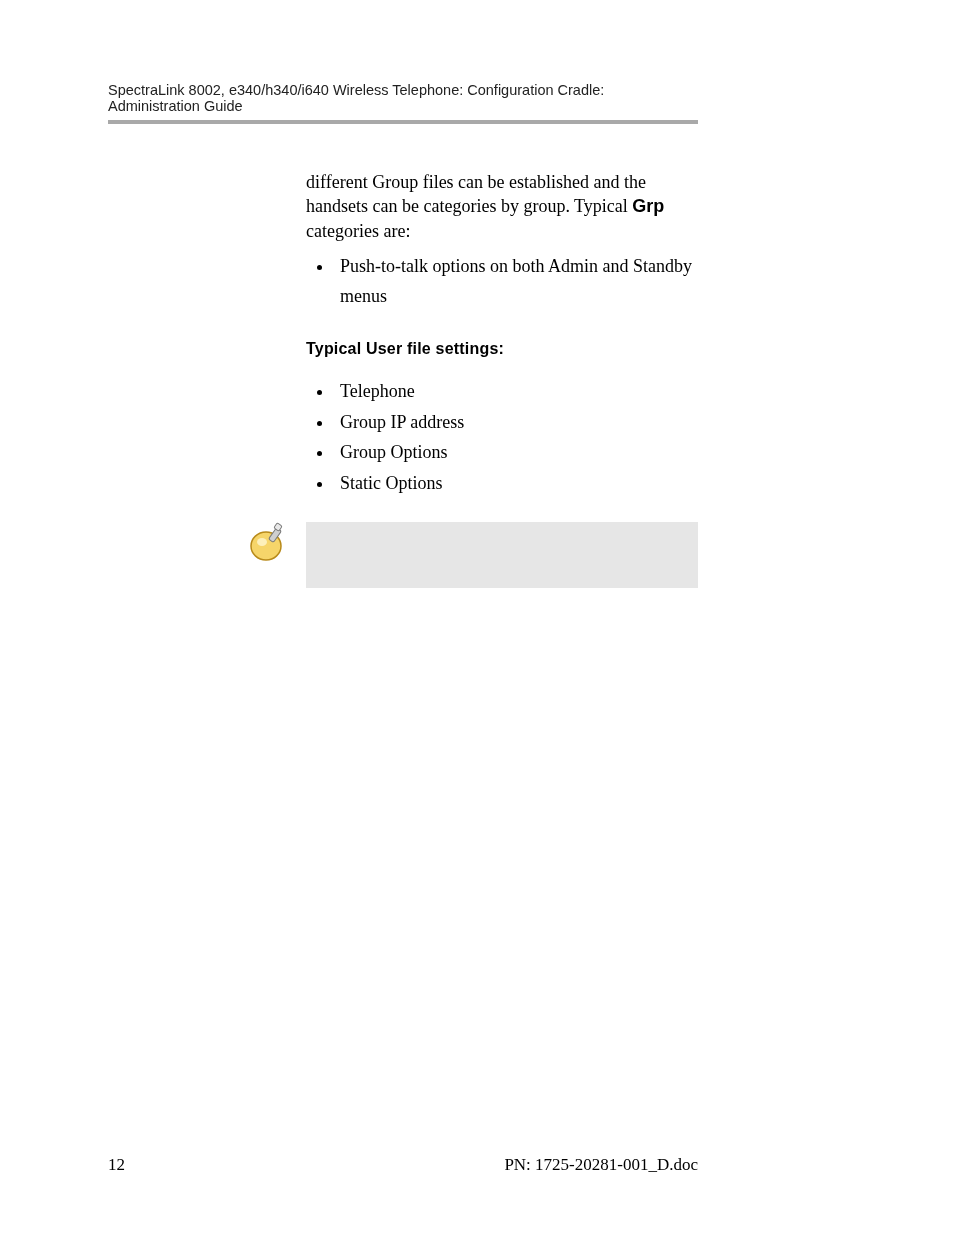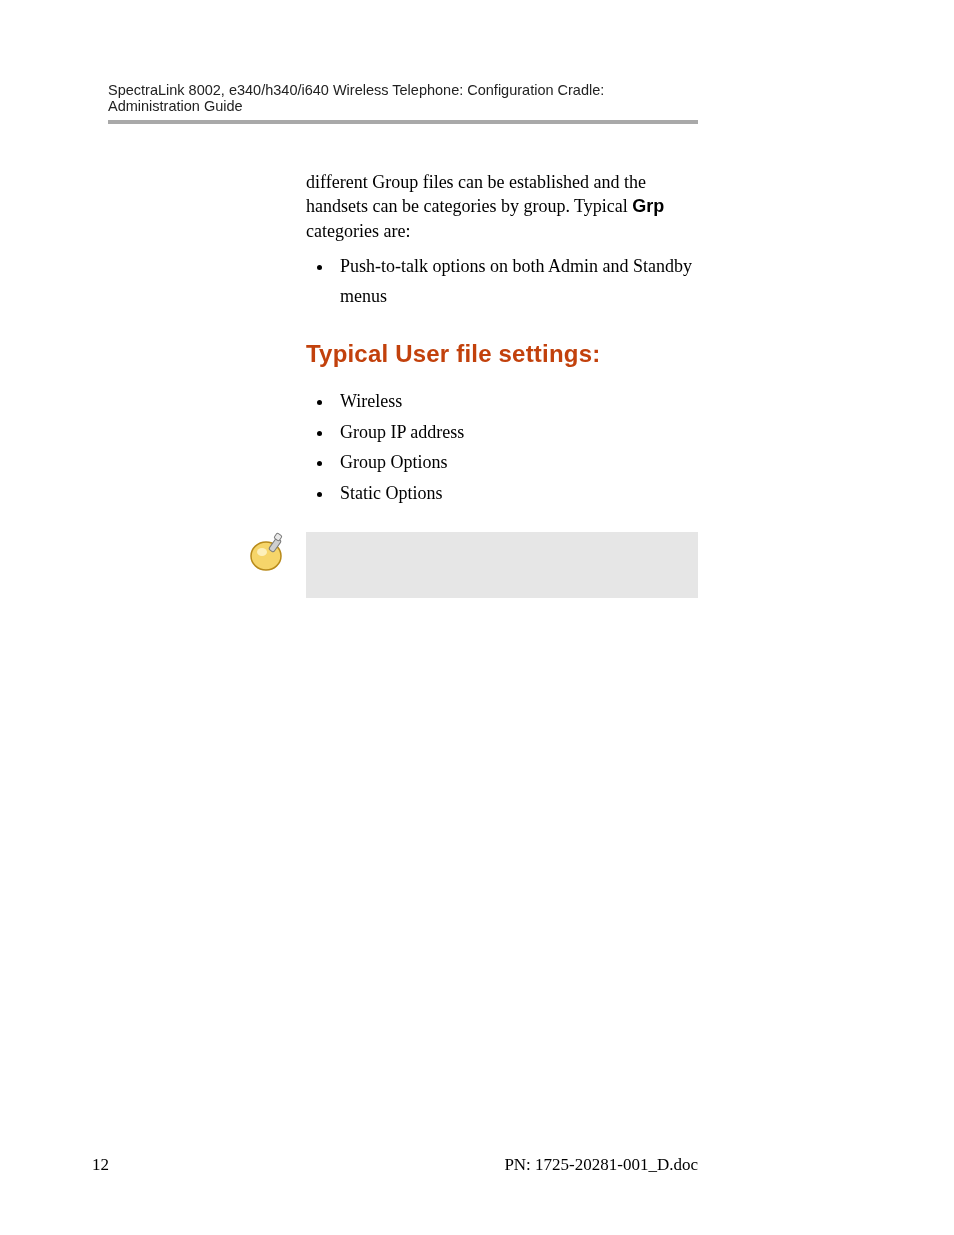--- a/index.html
+++ b/index.html
@@ -44,22 +44,22 @@
     padding-left: 28px;
   }
   ul.bullets li {
     font-size: 18px;
     line-height: 1.7;
     padding-left: 6px;
   }
   h2.section-heading {
     font-family: Arial, Helvetica, sans-serif;
     font-weight: bold;
-    color: #c2410c;
-    font-size: 24px;
+    color: #000000;
+    font-size: 16px;
     margin: 28px 0 18px 0;
     letter-spacing: 0.2px;
   }
   .note-row {
     display: flex;
     align-items: flex-start;
     margin-left: -60px;
     margin-top: 12px;
   }
   .note-icon {
@@ -69,21 +69,21 @@
     margin-right: 16px;
   }
   .note-box {
     background: #e6e6e6;
     flex: 1;
     height: 66px;
   }
   .footer {
     position: absolute;
     bottom: 60px;
-    left: 92px;
+    left: 108px;
     right: 108px;
     display: flex;
     justify-content: space-between;
     font-size: 17px;
   }
 </style>
 </head>
 <body>
 
 <div class="page">
@@ -98,21 +98,21 @@
     </p>
 
     <ul class="bullets">
       <li>Push-to-talk options on both Admin and Standby menus</li>
     </ul>
 
     <h2 class="section-heading">Typical User file settings:</h2>
 
 
     <ul class="bullets">
-      <li>Wireless</li>
+      <li>Telephone</li>
       <li>Group IP address</li>
       <li>Group Options</li>
       <li>Static Options</li>
     </ul>
 
     <div class="note-row">
       <div class="note-icon">
         <svg viewBox="0 0 44 44" width="44" height="44">
           <ellipse cx="20" cy="24" rx="15" ry="14" fill="#f6d56a" stroke="#b88a1a" stroke-width="1.5"></ellipse>
           <ellipse cx="16" cy="20" rx="5" ry="4" fill="#fff6d0" opacity="0.8"></ellipse>

